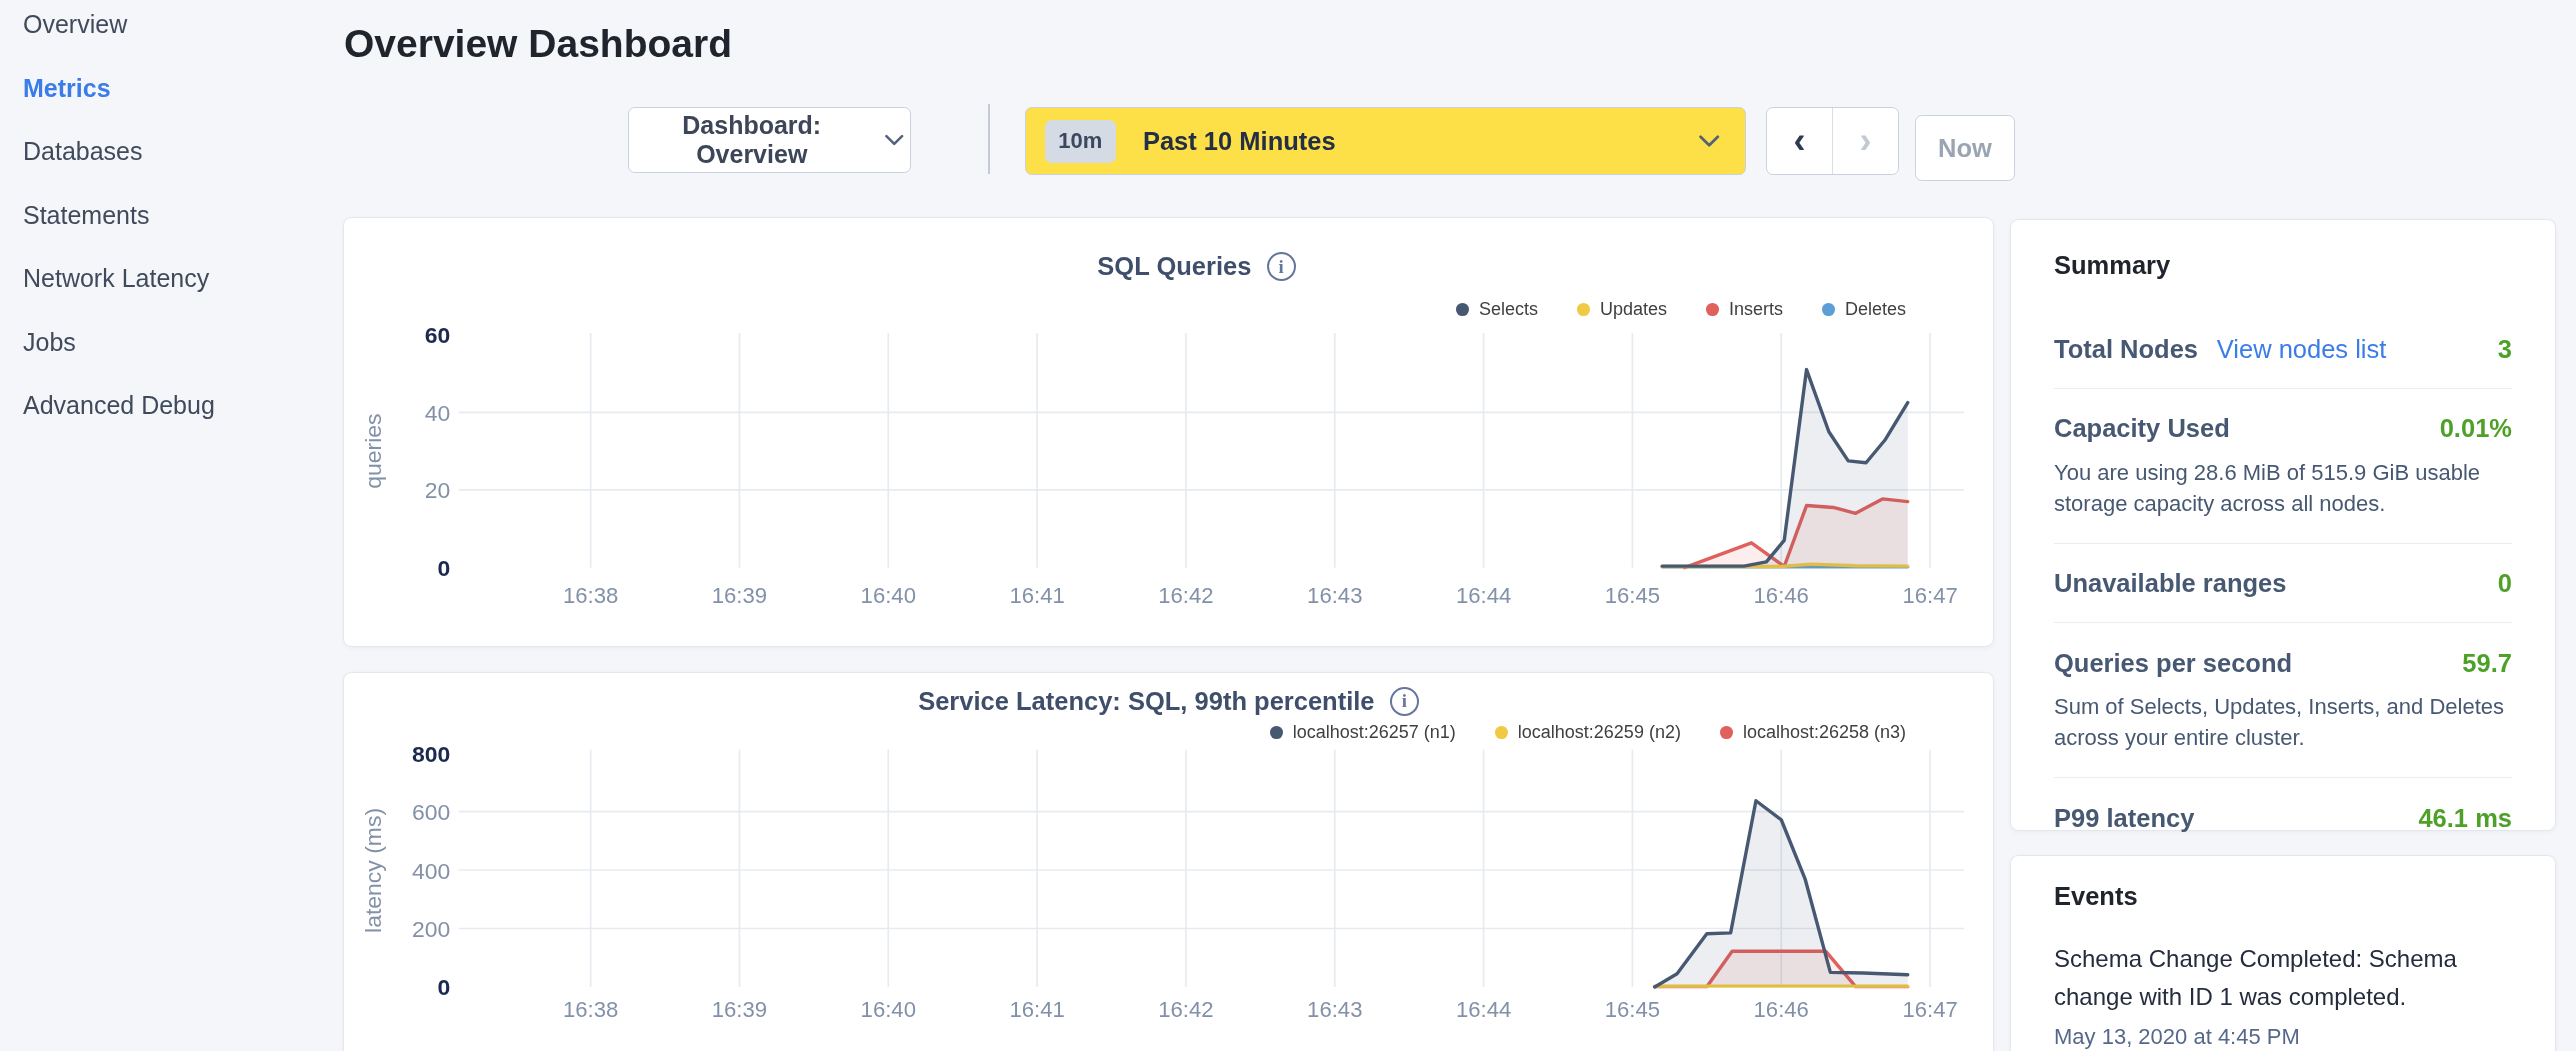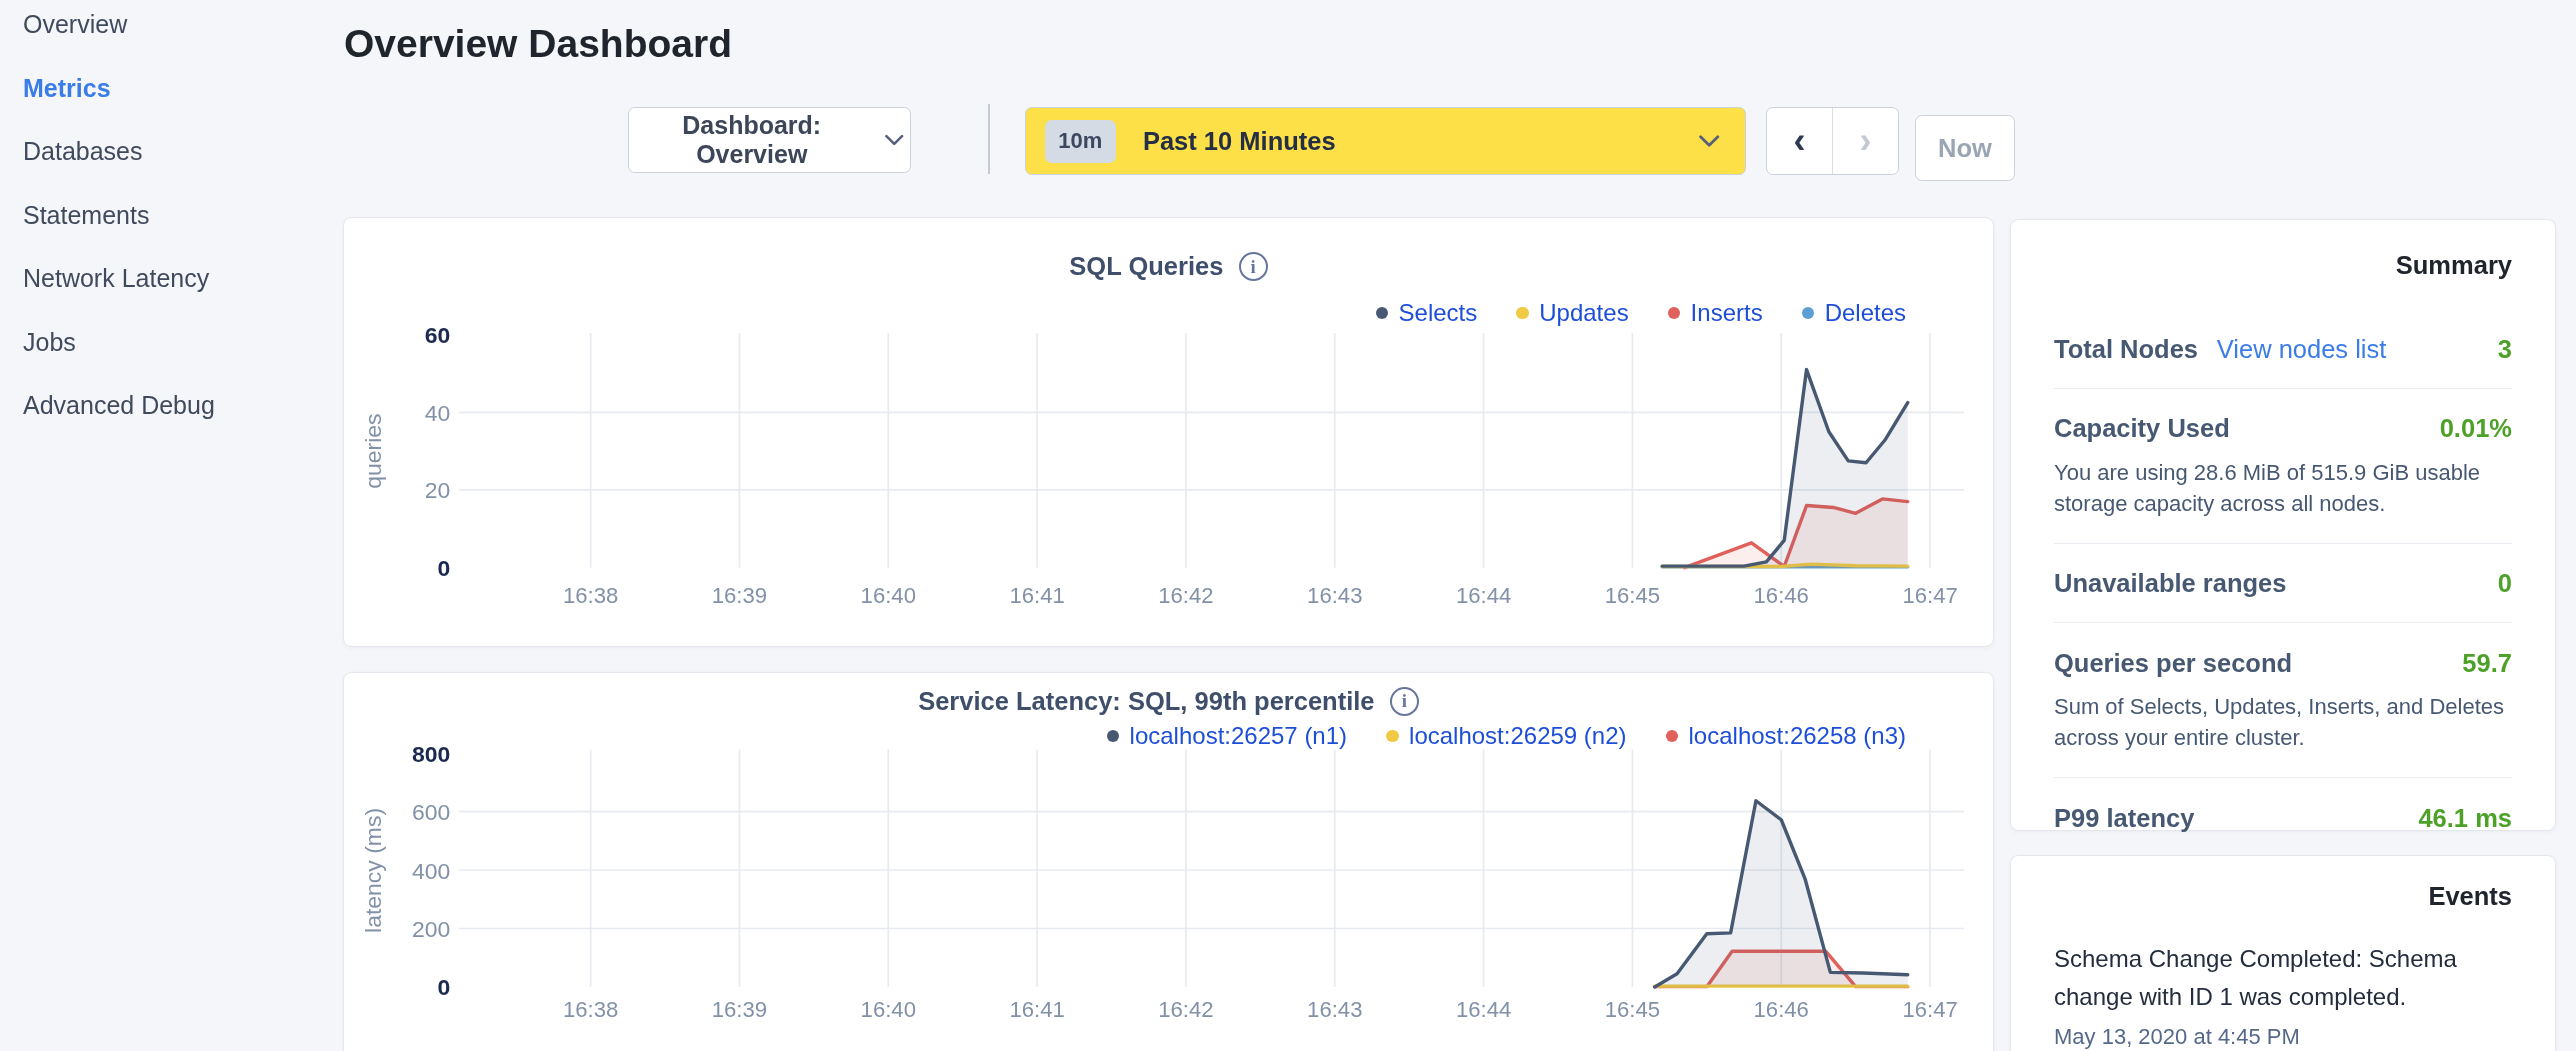--- a/index.html
+++ b/index.html
@@ -45,26 +45,26 @@
   .card{position:absolute;background:#fff;border:1.7px solid #e3e7ec;border-radius:8.5px;box-shadow:0 1.7px 4.3px rgba(40,50,70,0.04);}
   .chart-card1{left:343px;top:217px;width:1649px;height:428px;}
   .chart-card2{left:343px;top:672px;width:1649px;height:400px;}
   .chart-title-row{position:absolute;left:0;width:100%;display:flex;align-items:center;justify-content:center;gap:15.3px;}
   .chart-title{margin:0;font-size:25.5px;font-weight:700;color:#3f4f6b;}
   .info-icon{width:29px;height:29px;border:2.6px solid #66759b;border-radius:50%;display:flex;align-items:center;justify-content:center;
     font-size:18.7px;font-weight:700;color:#66759b;box-sizing:border-box;cursor:pointer;font-family:"Liberation Serif",serif;}
   .legend{position:absolute;right:87px;display:flex;gap:39px;align-items:center;}
   .legend-item{display:flex;align-items:center;gap:10.2px;}
   .legend-dot{width:12.8px;height:12.8px;border-radius:50%;}
-  .legend-label{font-size:24px;color:#1d4ed8;}
+  .legend-label{font-size:18px;color:#404040;}
   .chart-svg{position:absolute;left:0;top:0;}
 
   
   .summary-card{left:2010px;top:219px;width:546px;height:612px;box-sizing:border-box;padding:31px 43px 0 43px;}
-  .panel-heading{margin:0;text-align:right;font-size:25.5px;font-weight:700;color:#20242c;}
+  .panel-heading{margin:0;text-align:left;font-size:25.5px;font-weight:700;color:#20242c;}
   .stat{padding:25.5px 0 24px 0;border-bottom:1.7px solid #e9ecf0;}
   .stat:last-child{border-bottom:none;}
   .stat-head{display:flex;align-items:baseline;}
   .stat-label{font-size:25.5px;font-weight:700;color:#475872;}
   .stat-link{font-size:25.5px;font-weight:400;color:#3a7ce8;margin-left:18.7px;text-decoration:none;cursor:pointer;}
   .stat-value{margin-left:auto;font-size:25.5px;font-weight:700;color:#4ea128;}
   .stat-desc{margin-top:13.6px;font-size:22px;line-height:31px;color:#475872;}
   .summary-spacer{height:29px;}
 
   .events-card{left:2010px;top:855px;width:546px;height:255px;box-sizing:border-box;padding:25.5px 43px 0 43px;}
@@ -104,21 +104,21 @@
         <polyline points="2,2 13,13 24,2"></polyline>
       </svg>
   </div>
   <div class="arrow-group">
     <button class="arrow-btn prev">‹</button>
     <button class="arrow-btn next">›</button>
   </div>
   <button class="now-btn">Now</button>
 
   <section class="card chart-card1">
-    <div class="chart-title-row" style="top:34px;">
+    <div class="chart-title-row" style="top:34px;padding-left:28px;">
       <h2 class="chart-title">SQL Queries</h2>
       <span class="info-icon">i</span>
     </div>
     <div class="legend" style="top:81px;">
         <span class="legend-item">
           <span class="legend-dot" style="background: rgb(71, 88, 114);"></span>
           <span class="legend-label">Selects</span>
         </span>
         <span class="legend-item">
           <span class="legend-dot" style="background: rgb(240, 202, 67);"></span>

